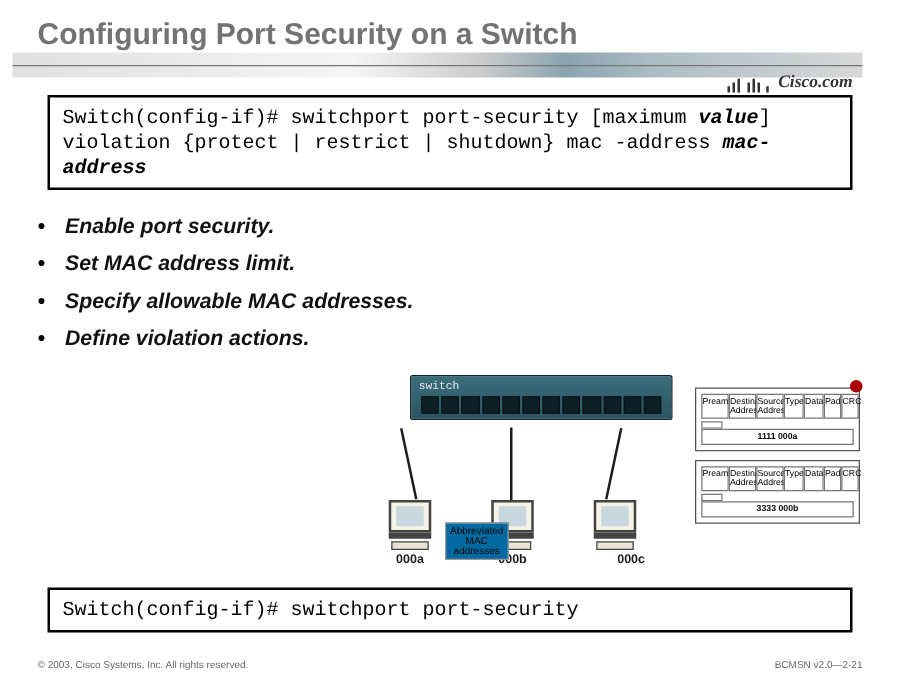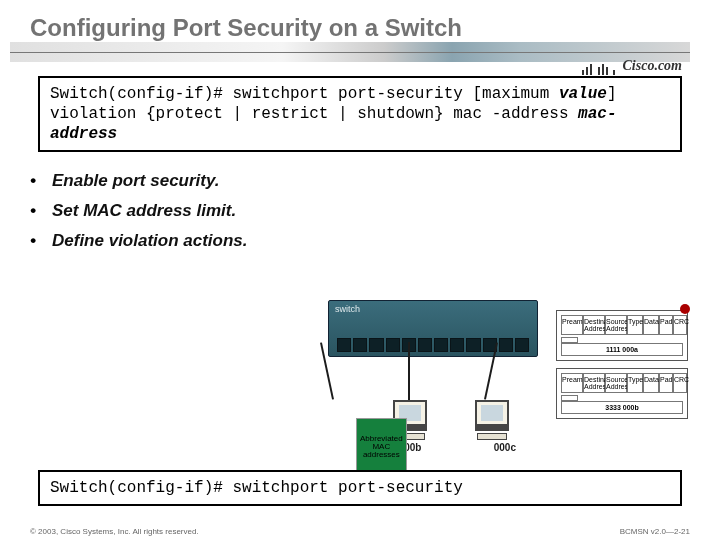--- a/index.html
+++ b/index.html
@@ -68,24 +68,25 @@
     font-weight: bold;
   }
   
   .diagram {
     position: absolute;
     left: 278px; top: 300px;
     width: 412px; height: 170px;
   }
   .switch-dev {
     position: absolute; left: 50px; top: 0;
-    width: 210px; height: 57px;
+    width: 210px; height: 36px;
     background: linear-gradient(#3b6d7c, #2a5460);
     border: 1px solid #123;
     border-radius: 2px;
+    font-family: Liberation Mono, monospace;
   }
   .switch-label {
     position: absolute; top: 3px; left: 6px;
     font-size: 9px; color: #dfe9ec;
   }
   .switch-ports {
     position: absolute; bottom: 4px; left: 8px; right: 8px; height: 14px;
     display: flex; gap: 2px;
   }
   .switch-ports span {
@@ -118,21 +119,21 @@
   .pc-c { left: 190px; top: 100px; text-align: right; }
   .cable {
     position: absolute; background: #1c1c1c; width: 2px;
   }
   .cable.a { left: 48px; top: 42px; height: 58px; transform: rotate(-12deg); }
   .cable.b { left: 130px; top: 42px; height: 58px; }
   .cable.c { left: 212px; top: 42px; height: 58px; transform: rotate(12deg); }
   .mac-note {
     position: absolute; left: 78px; top: 118px;
     font-size: 8px; line-height: 1; text-align: center;
-    border: 1px solid #999; background: #15803d; padding: 16px 3px;
+    border: 1px solid #999; background: #0369a1; padding: 2px 3px;
   }
   
   .frame-box {
     position: absolute; left: 278px; top: 10px;
     width: 132px;
   }
   .respin { position: absolute; right: -2px; top: -6px; width: 10px; height: 10px; border-radius: 50%; background: #a00; }
   .frame-outer { border: 1px solid #555; padding: 4px; background: #fff; }
   .frame-hdr, .frame-row {
     display: grid; grid-template-columns: 22px 22px 22px 16px 16px 14px 14px;
@@ -175,20 +176,21 @@
   <span>Cisco.com</span>
 </div>
 
 <div class="code-box">
   <span class="prompt">Switch(config-if)# </span><span class="kw">switchport port-security [maximum </span><span class="arg">value</span><span class="kw">] violation {protect | restrict | shutdown} mac -address </span><span class="arg">mac-address</span>
 </div>
 
 <ul class="bullets">
   <li>Enable port security.</li>
   <li>Set MAC address limit.</li>
+  <li>Specify allowable MAC addresses.</li>
   <li>Define violation actions.</li>
 </ul>
 
 <div class="diagram">
   <div class="switch-dev">
     <div class="switch-label">switch</div>
     <div class="switch-ports">
       <span></span>
         <span></span>
         <span></span>
@@ -199,20 +201,26 @@
         <span></span>
         <span></span>
         <span></span>
         <span></span>
         <span></span>
     </div>
   </div>
   <div class="cable a"></div>
   <div class="cable b"></div>
   <div class="cable c"></div>
+  <div class="pc pc-a">
+    <div class="crt"></div>
+      <div class="base"></div>
+      <div class="kbd"></div>
+    <div class="lbl">000a</div>
+  </div>
   <div class="pc pc-b">
     <div class="crt"></div>
       <div class="base"></div>
       <div class="kbd"></div>
     <div class="lbl">000b</div>
   </div>
   <div class="pc pc-c">
     <div class="crt"></div>
       <div class="base"></div>
       <div class="kbd"></div>

